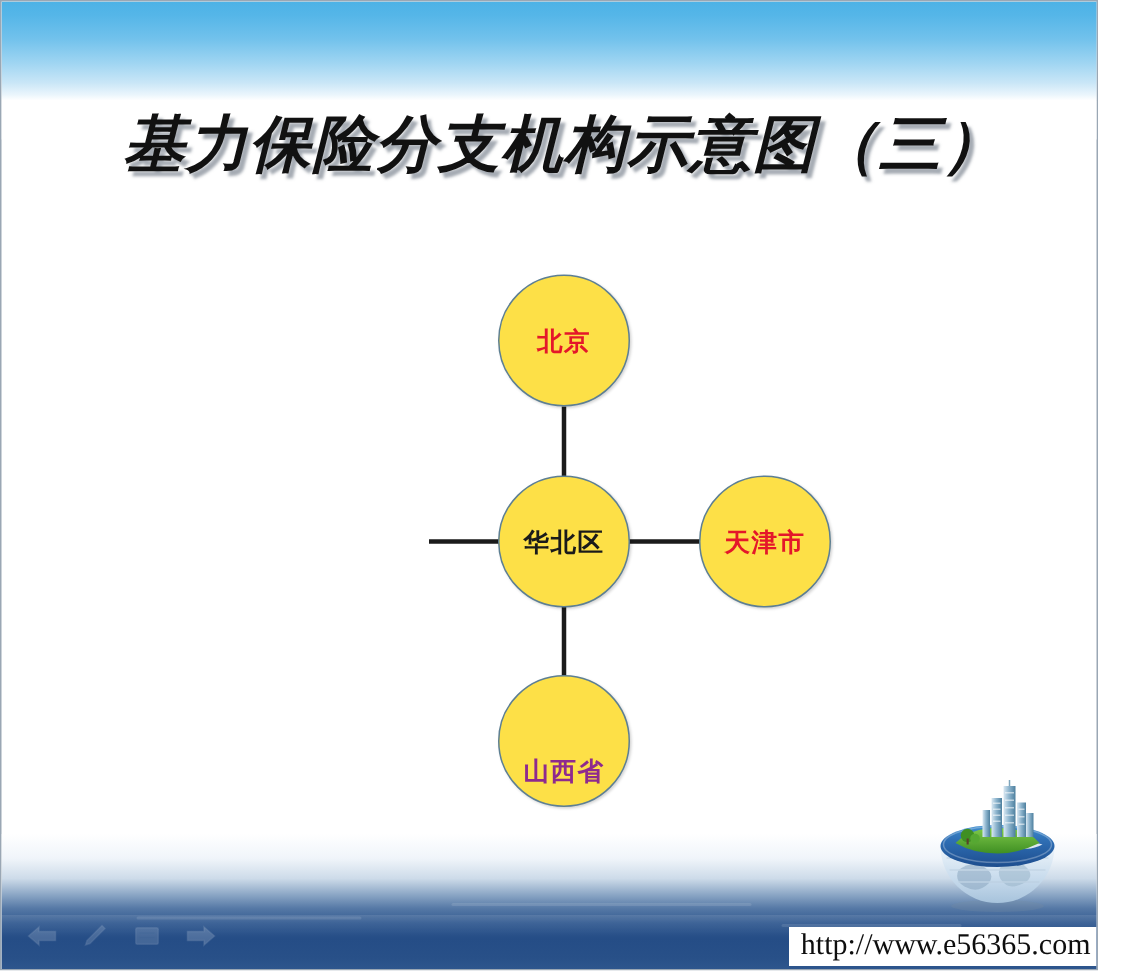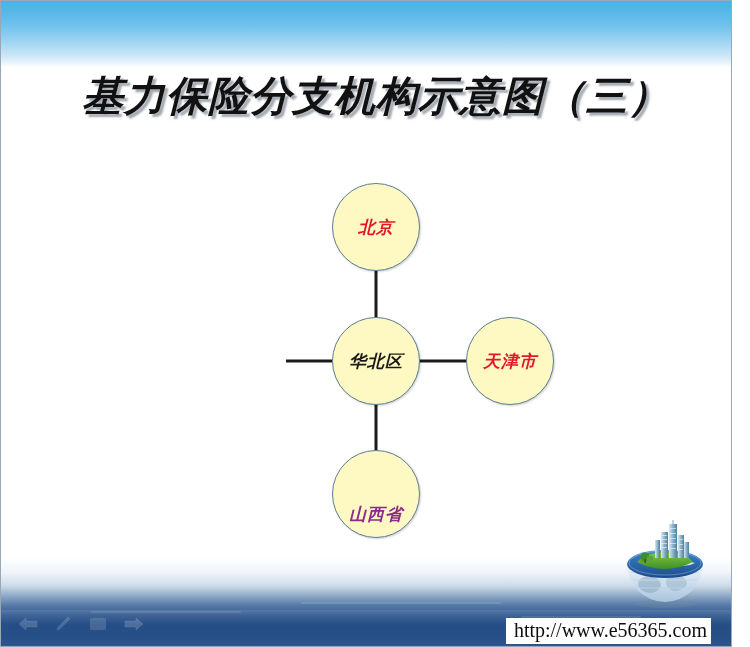--- a/index.html
+++ b/index.html
@@ -119,28 +119,27 @@
     position: absolute;
     left: 0;
     top: 0;
   }
 
   .node {
     position: absolute;
     width: 88px;
     height: 88px;
     border-radius: 50%;
-    background: #fef9c3;
+    background: #fde047;
     border: 1px solid #5d7f93;
     box-sizing: border-box;
     display: flex;
     align-items: center;
     justify-content: center;
     box-shadow: 1px 1px 2px rgba(0,0,0,0.18);
-    font-style: italic;
   }
   .node-label {
     font-family: "Liberation Serif", "DejaVu Serif", serif;
     font-size: 17px;
     font-weight: bold;
     letter-spacing: 1px;
     line-height: 1;
     white-space: nowrap;
   }
 
@@ -156,21 +155,21 @@
     right: 18px;
     bottom: 36px;
     width: 96px;
     height: 92px;
   }
   .globe svg { display: block; }
 
   
   .site-url {
     position: absolute;
-    right: 20px;
+    right: 0;
     bottom: 2px;
     font-family: "Liberation Serif", "DejaVu Serif", serif;
     font-size: 20px;
     color: #0e0e0e;
     background: #ffffff;
     padding: 1px 4px 2px 8px;
     white-space: nowrap;
     margin-left: 18px;
   }
 </style>

